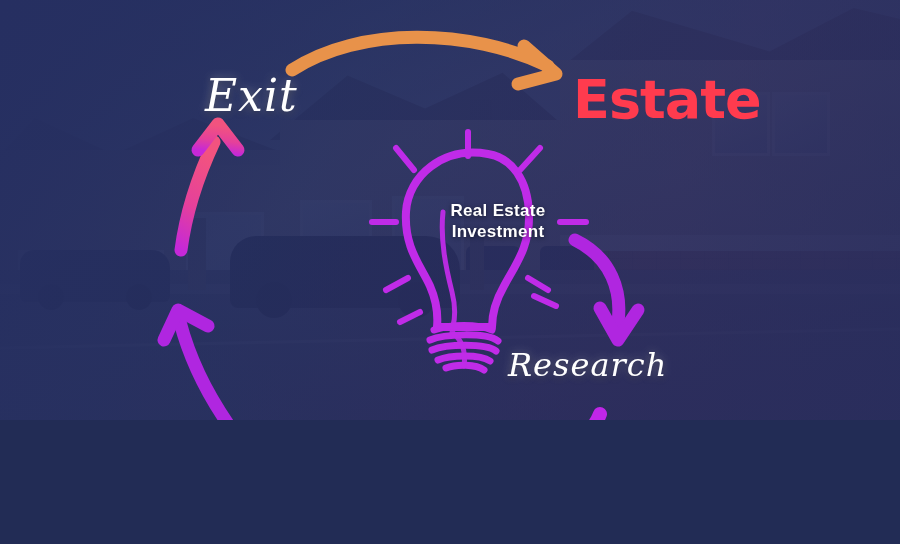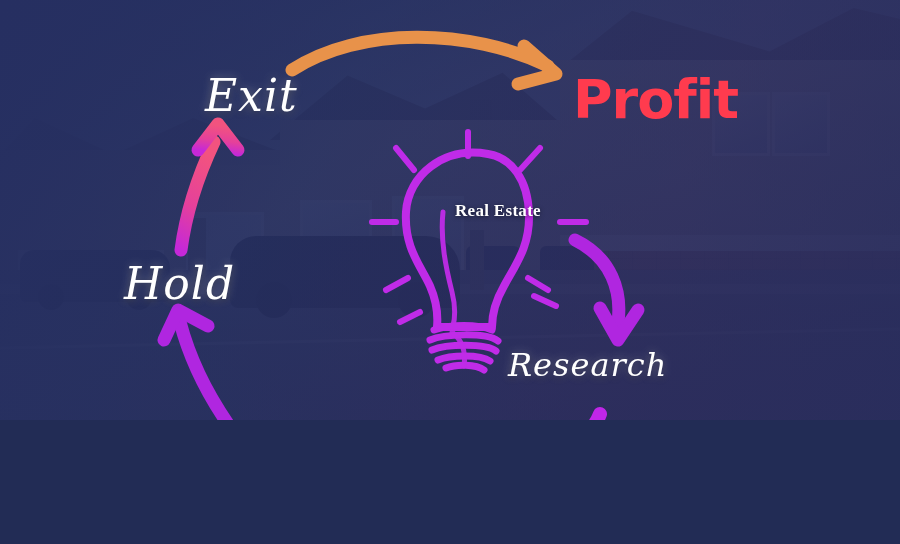--- a/index.html
+++ b/index.html
@@ -97,21 +97,21 @@
   #label-acquire{left:175px;top:418px;font-size:44px;}
   #label-research{left:508px;top:346px;font-size:32px;}
   #label-profit{
     left:573px;top:68px;font-size:54px;font-weight:bold;
     font-family:"DejaVu Sans","Liberation Sans",sans-serif;
     letter-spacing:-1px;
   }
   #bulb-text{
     position:absolute;left:418px;top:200px;width:160px;text-align:center;
     color:#fff;font-weight:bold;font-size:17px;line-height:1.25;
-    font-family:Liberation Serif, serif;
+    font-family:Liberation Sans, sans-serif;
     letter-spacing:.3px;
     text-shadow:0 1px 4px rgba(0,0,0,.55);
   }
   #bulb-text span{display:block;}
 </style>
 </head>
 <body>
 
 <div id="stage">
 
@@ -226,24 +226,24 @@
       </linearGradient>
     </defs>
     <g>
       <path d="M181,250 C186,212 198,176 214,142" fill="none" stroke="url(#pinkGrad)" stroke-width="13" stroke-linecap="round"></path>
       <path d="M198,150 L218,124 L238,150" fill="none" stroke="url(#pinkGrad)" stroke-width="13" stroke-linecap="round" stroke-linejoin="round"></path>
     </g>
   </svg>
 
   <div class="lab script" id="label-exit">Exit</div>
 
-  <div class="lab script" id="label-hold">Hold</div>
 
 
   <div class="lab script" id="label-research">Research</div>
 
-  <div class="lab" id="label-profit" style="color:#FF3B4E;">Profit</div>
+  <div class="lab" id="label-profit" style="color:#FF3B4E;">Estate</div>
 
   <div id="bulb-text">
     <span>Real Estate</span>
+    <span>Investment</span>
   </div>
 
 </div>
 
 </body></html>

